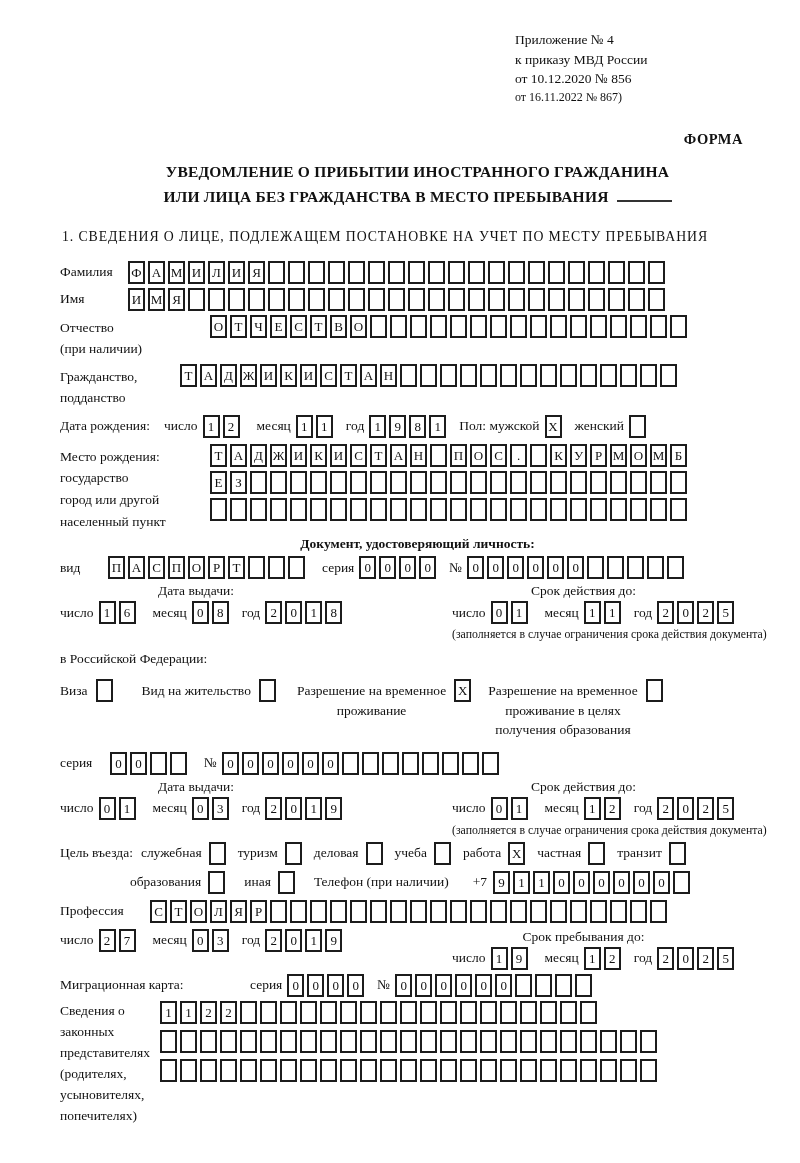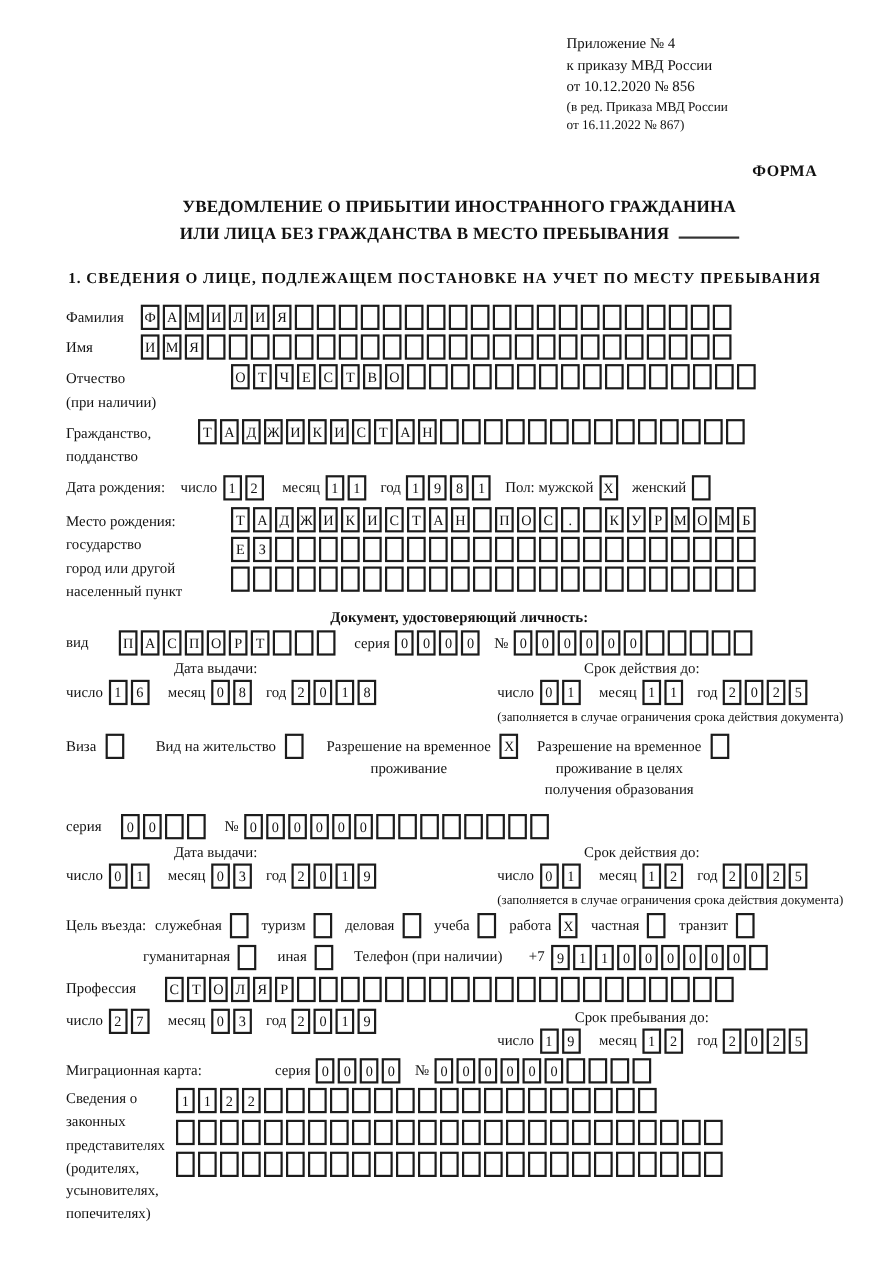--- a/index.html
+++ b/index.html
@@ -17,21 +17,21 @@
     padding: 30px 25px 16px 60px;
     background: #fff;
   }
   
   .hdr-block { width: 250px; margin-left: auto; margin-right: 10px; }
   .hdr-line { font-size: 13.5px; line-height: 1.45; }
   .hdr-subline { font-size: 12px; line-height: 1.4; }
   .forma { text-align: right; font-weight: bold; font-size: 14.5px; margin: 26px 32px 6px 0; letter-spacing: .5px; }
   .title { text-align: center; font-weight: bold; font-size: 15.5px; line-height: 1.55; margin-top: 12px; letter-spacing: .2px; }
   .blank-underline { display: inline-block; width: 55px; border-bottom: 2px solid #333; height: 12px; margin-left: 8px; }
-  .sec-heading { font-weight: bold; font-size: 13.8px; margin: 20px 0 16px 2px; white-space: nowrap; letter-spacing: .9px; }
+  .sec-heading { font-weight: normal; font-size: 13.8px; margin: 20px 0 16px 2px; white-space: nowrap; letter-spacing: .9px; }
   
   .cells { display: inline-flex; }
   .cell {
     display: inline-block; width: 17px; height: 23px;
     border: 2px solid #1c1c1c; margin-right: 3px;
     text-align: center; font-size: 13px; line-height: 20px;
     font-family: "Liberation Serif", serif; background: #fff;
     flex: 0 0 auto;
   }
   
@@ -73,21 +73,20 @@
 </style>
 </head>
 <body>
 
 <div class="page">
 
   <div class="hdr-block">
     <div class="hdr-line">Приложение № 4</div>
     <div class="hdr-line">к приказу МВД России</div>
     <div class="hdr-line">от 10.12.2020 № 856</div>
-    <div class="hdr-subline">(в ред. Приказа МВД России</div>
     <div class="hdr-subline">от 16.11.2022 № 867)</div>
   </div>
 
   <div class="forma">ФОРМА</div>
 
   <div class="title">
     <div>УВЕДОМЛЕНИЕ О ПРИБЫТИИ ИНОСТРАННОГО ГРАЖДАНИНА</div>
     <div><span>ИЛИ ЛИЦА БЕЗ ГРАЖДАНСТВА В МЕСТО ПРЕБЫВАНИЯ</span><span class="blank-underline"></span></div>
   </div>
 
@@ -425,20 +424,21 @@
             <span class="cell">0</span>
             <span class="cell">2</span>
             <span class="cell">5</span>
           </span>
       </div>
       <div class="dnote">(заполняется в случае ограничения срока действия документа)</div>
     </div>
   </div>
 
   <div class="intro">
+    <div>в Российской Федерации:</div>
   </div>
 
   <div class="permits">
     <span class="opt">
       <span class="olabel">Виза</span>
       <span class="cells">
           <span class="cell"></span>
         </span>
     </span>
     <span class="opt" style="margin-left:26px;">
@@ -584,21 +584,21 @@
     <span class="p-opt">
       <span>транзит</span>
       <span class="cells">
           <span class="cell"></span>
         </span>
     </span>
   </div>
 
   <div class="purpose-row indent70">
     <span class="p-opt" style="margin-right:16px;">
-      <span>гуманитарная</span>
+      <span>образования</span>
       <span class="cells">
           <span class="cell"></span>
         </span>
     </span>
     <span class="p-opt" style="margin-right:16px;">
       <span>иная</span>
       <span class="cells">
           <span class="cell"></span>
         </span>
     </span>

